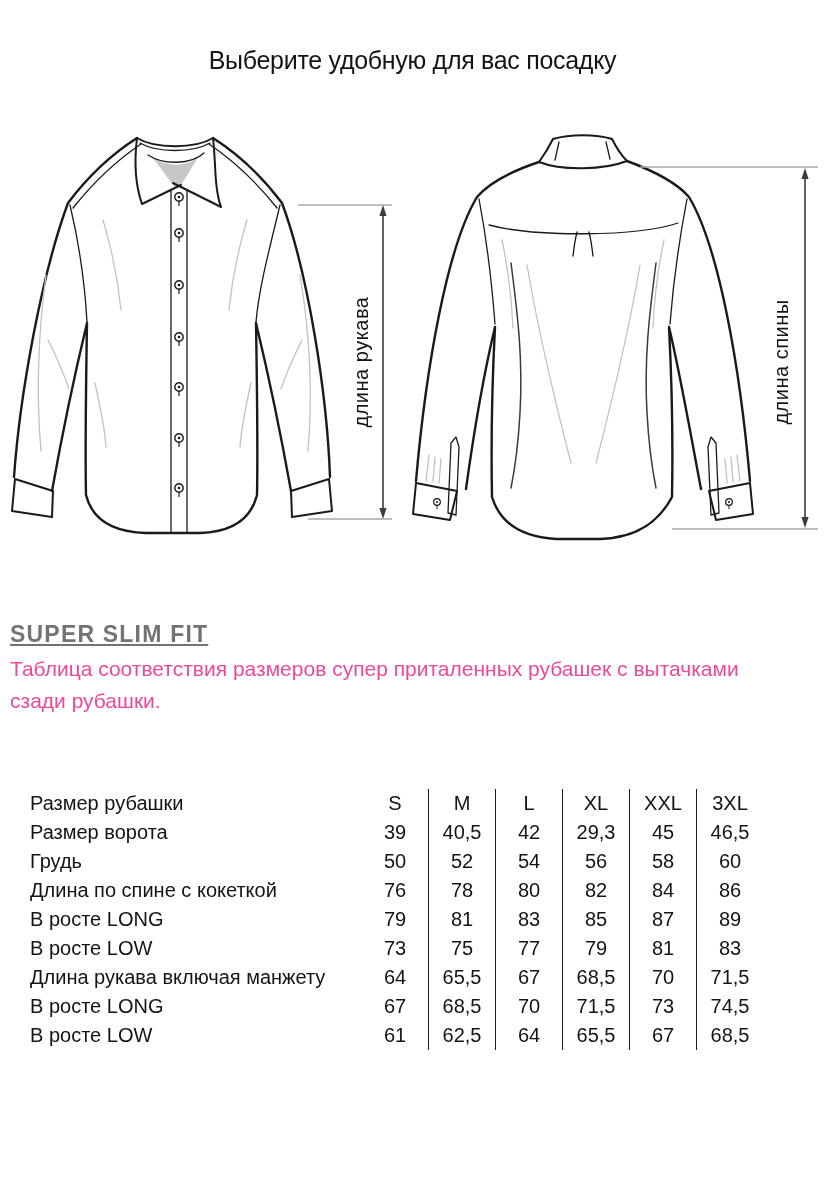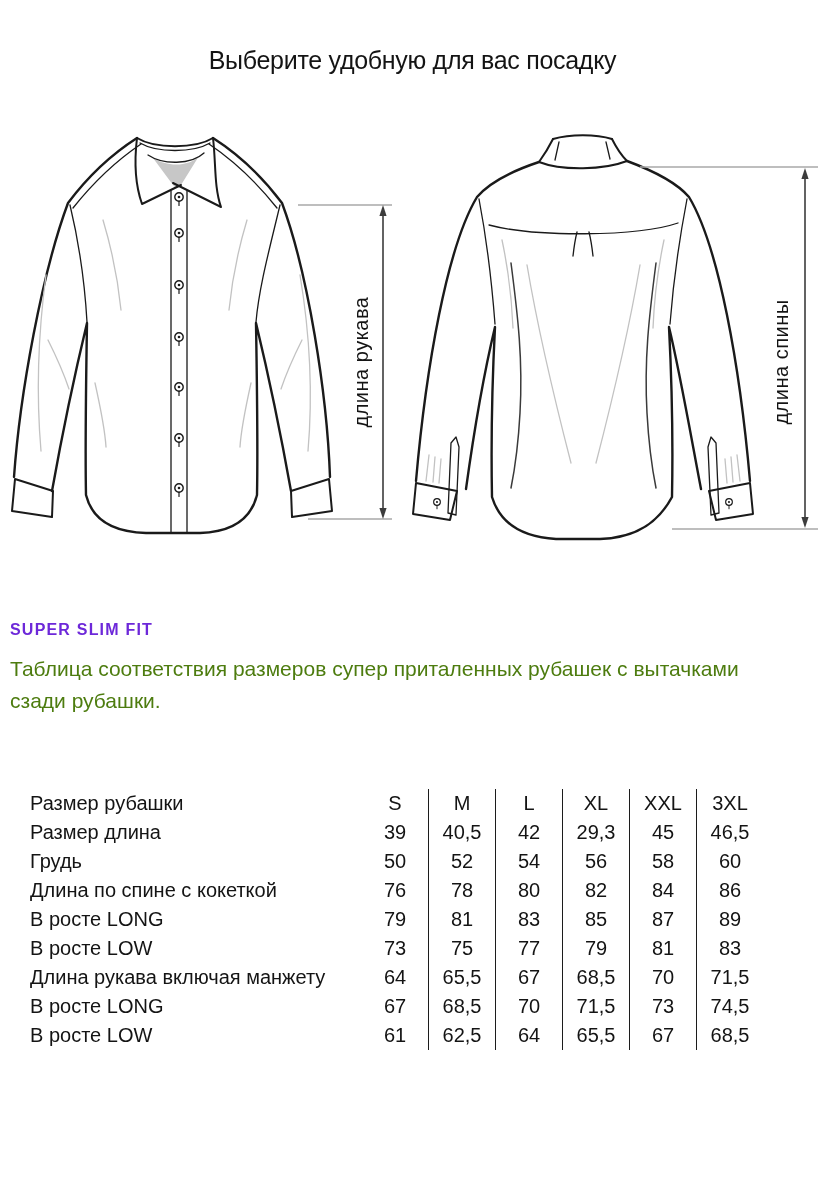--- a/index.html
+++ b/index.html
@@ -4,23 +4,23 @@
 <style>
   :root{
     --ink:#1a1a1a; --dim-line:#a8a8a8; --dim-arrow:#3c3c3c; --collar-shade:#c7c7c7;
   }
   html,body{margin:0;padding:0;background:#fff;}
   .page{position:relative;width:825px;height:1200px;background:#fff;overflow:hidden;
         font-family:"Liberation Sans",sans-serif;color:#161616;}
   .title{position:absolute;top:46px;left:0;width:825px;text-align:center;
          font-size:25px;letter-spacing:-0.3px;color:#141414;}
   .diagram{position:absolute;left:0;top:125px;width:825px;height:445px;}
-  .fit-heading{position:absolute;left:10px;top:621px;font-size:16px;font-weight:bold;
-               letter-spacing:1.2px;color:#6d28d9;}
-  .fit-desc{position:absolute;left:10px;font-size:21px;color:#4d7c0f;}
+  .fit-heading{position:absolute;left:10px;top:621px;font-size:23px;font-weight:bold;
+               letter-spacing:1.2px;color:#737373;text-decoration:underline;}
+  .fit-desc{position:absolute;left:10px;font-size:21px;color:#ec4899;}
   .fit-desc.l1{top:657px;}
   .fit-desc.l2{top:689px;}
   table.size-table{position:absolute;left:30px;top:757px;border-collapse:collapse;
         table-layout:fixed;font-size:20px;color:#141414;margin-top:32px;}
   table.size-table td{height:29px;padding:0;line-height:29px;white-space:nowrap;}
   td.lbl{width:332px;text-align:left;}
   td.val{width:66px;text-align:center;}
   td.val + td.val{border-left:1px solid #1c1c1c;}
   
   .ol{fill:none;stroke:var(--ink);stroke-width:2.4;stroke-linecap:round;stroke-linejoin:round;}
@@ -176,21 +176,21 @@
         <tr>
       <td class="lbl">Размер рубашки</td>
       <td class="val">S</td>
       <td class="val">M</td>
       <td class="val">L</td>
       <td class="val">XL</td>
       <td class="val">XXL</td>
       <td class="val">3XL</td>
     </tr>
     <tr>
-      <td class="lbl">Размер длина</td>
+      <td class="lbl">Размер ворота</td>
       <td class="val">39</td>
       <td class="val">40,5</td>
       <td class="val">42</td>
       <td class="val">29,3</td>
       <td class="val">45</td>
       <td class="val">46,5</td>
     </tr>
     <tr>
       <td class="lbl">Грудь</td>
       <td class="val">50</td>

